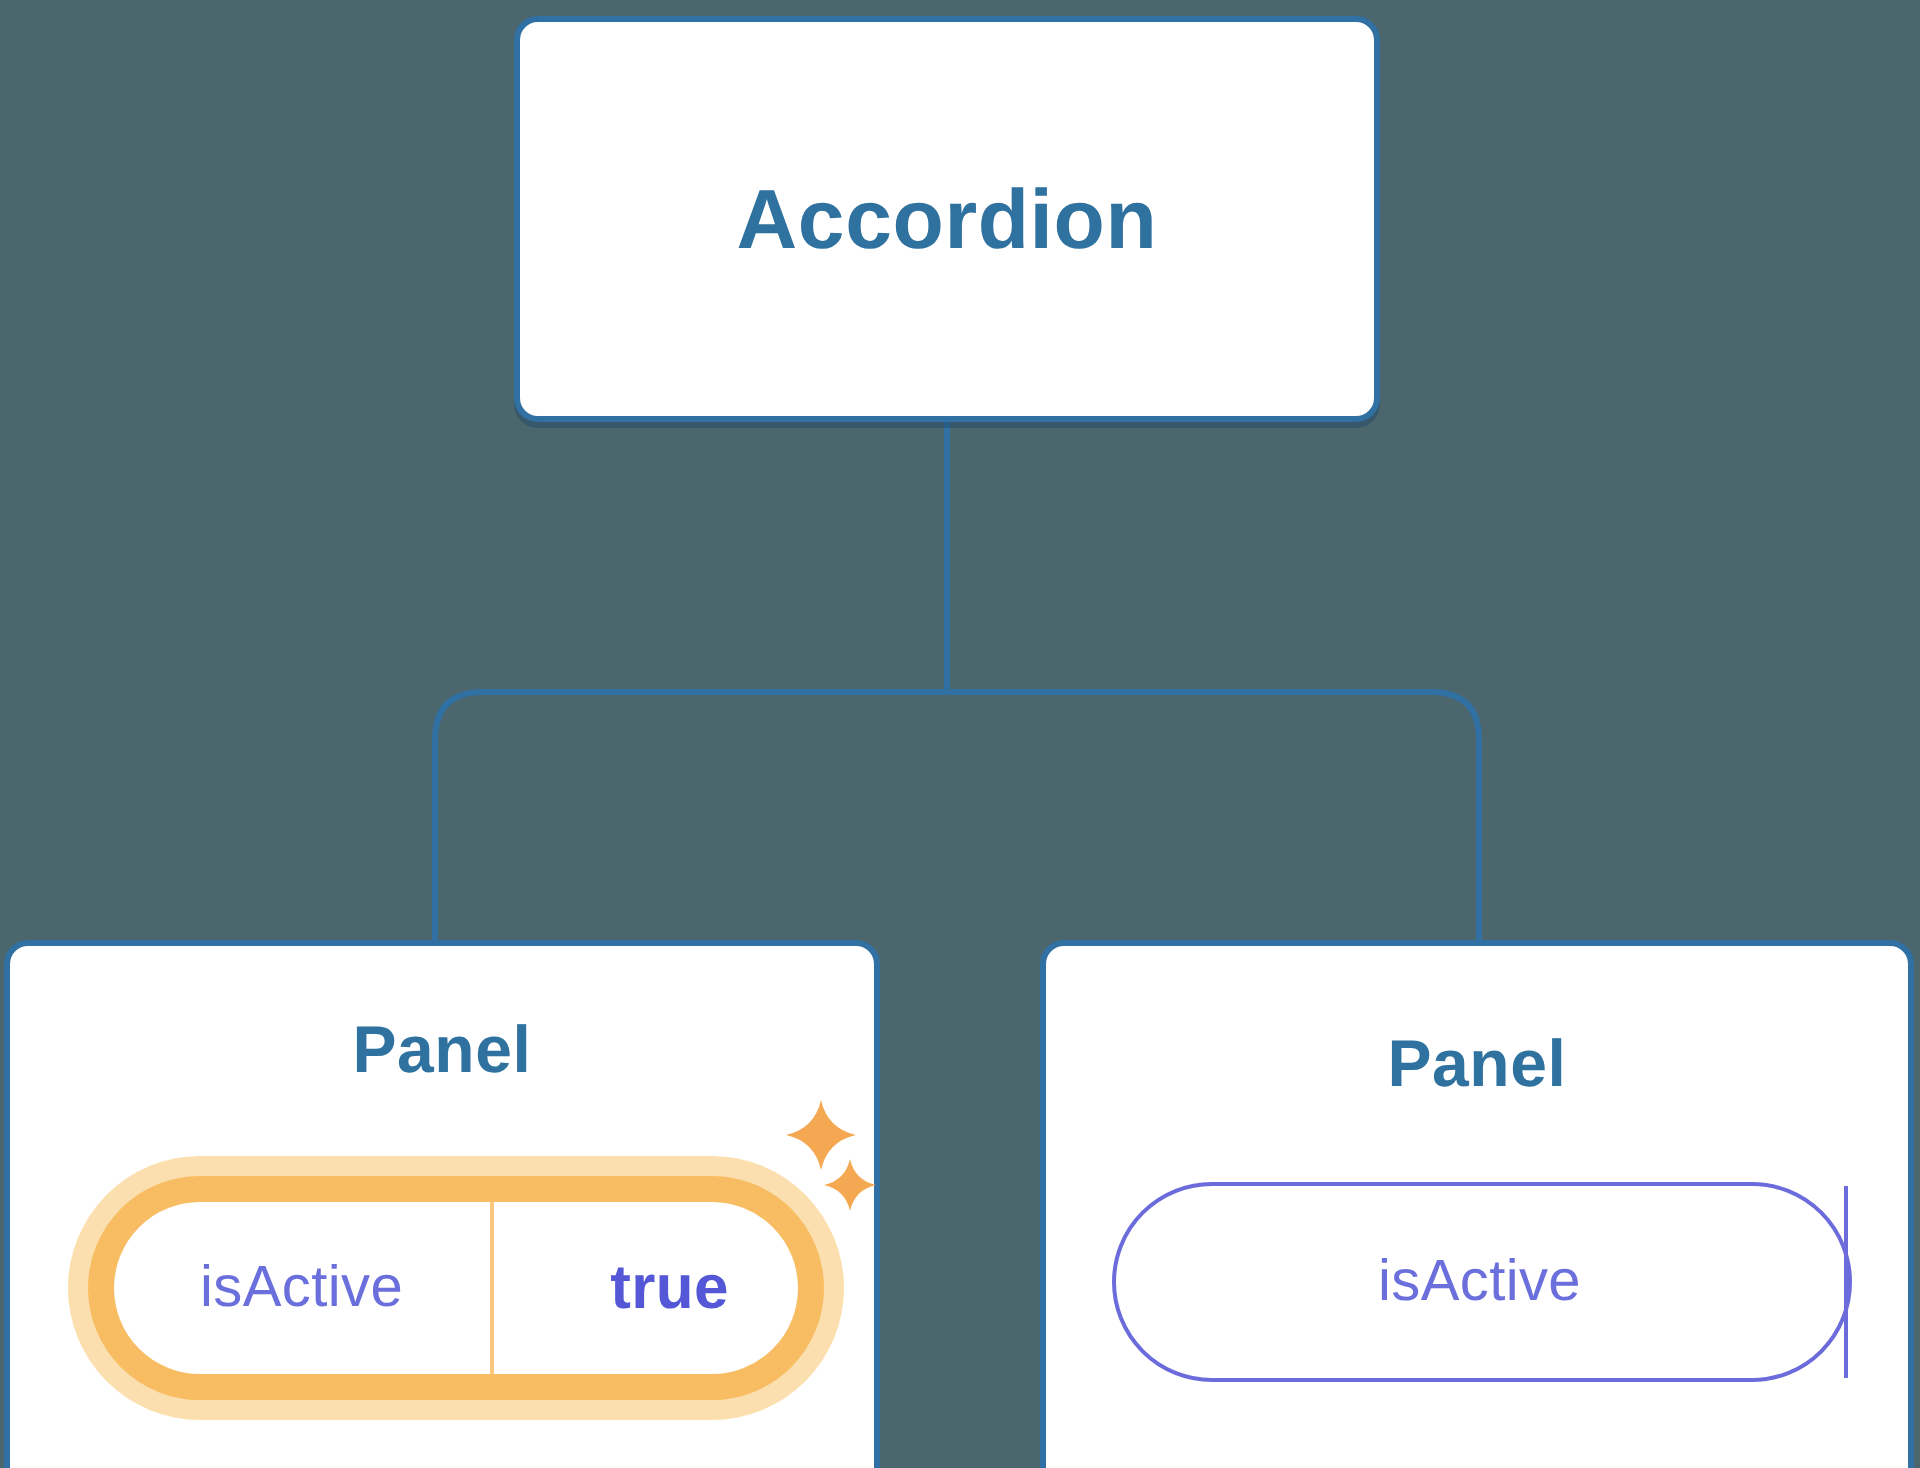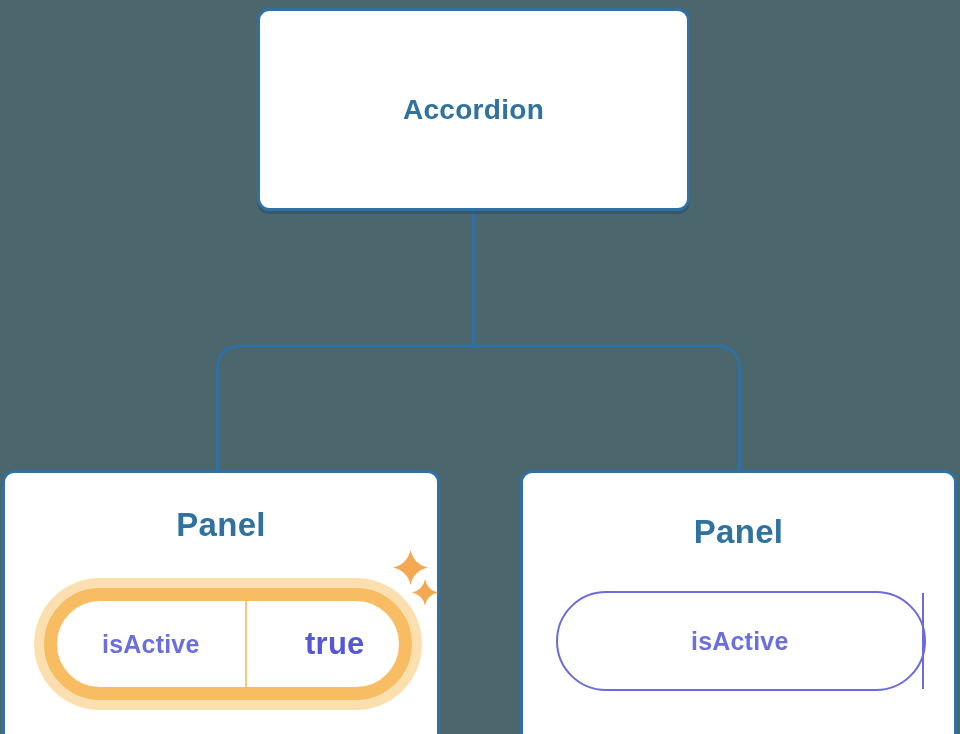--- a/index.html
+++ b/index.html
@@ -36,21 +36,21 @@
     border:3px solid var(--line);
     border-radius:12px;
     box-shadow:0 3px 0 rgba(30,70,104,0.45);
   }
   .node-root{
     left:257px;top:8px;width:433px;height:203px;
     display:flex;align-items:center;justify-content:center;
   }
   .root-label{
     color:var(--heading);
-    font-size:28px;
+    font-size:42px;
     font-weight:600;
     letter-spacing:0.3px;
   }
   .node-panel{
     left:2px;top:470px;width:438px;height:320px;
   }
   .node-panel.right{
     left:520px;width:437px;
   }
   .panel-title{
@@ -88,22 +88,22 @@
   .pill-inactive .sec-key{flex:215 0 0;}
   .pill-inactive .sec-val{flex:150 0 0;}
   .pill-divider{
     width:2.5px;
     align-self:stretch;
   }
   .pill-active .pill-divider{background:var(--activeDivider);width:2px;}
   .pill-inactive .pill-divider{background:var(--inactiveBorder);}
   .prop-key{
     color:var(--propText);
-    font-size:25px;
-    font-weight:700;
+    font-size:29px;
+    font-weight:400;
     letter-spacing:0.2px;
   }
   .prop-val{
     color:var(--propText);
     font-size:31px;
     font-weight:400;
     letter-spacing:0.2px;
   }
   .prop-val.bold{
     color:var(--propValueActive);

